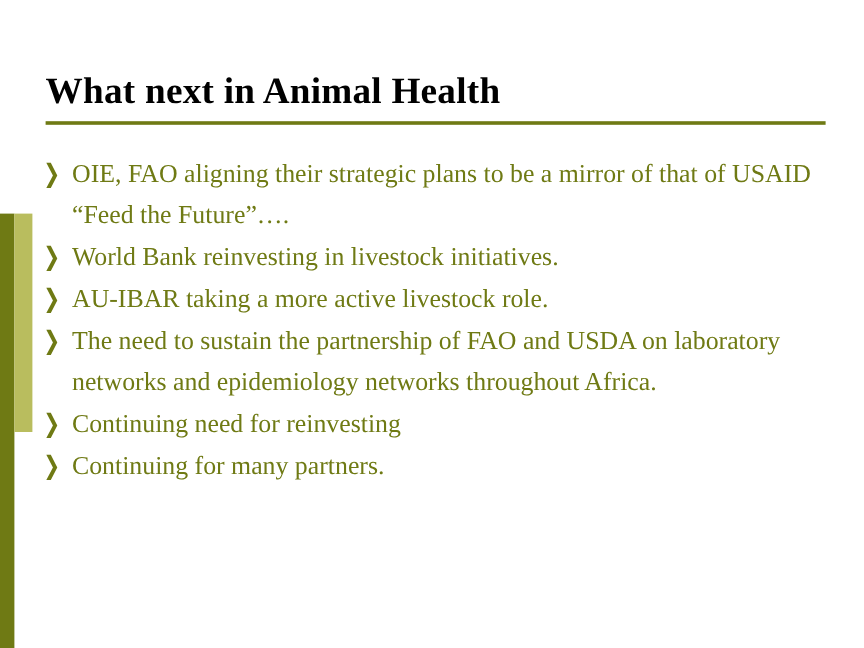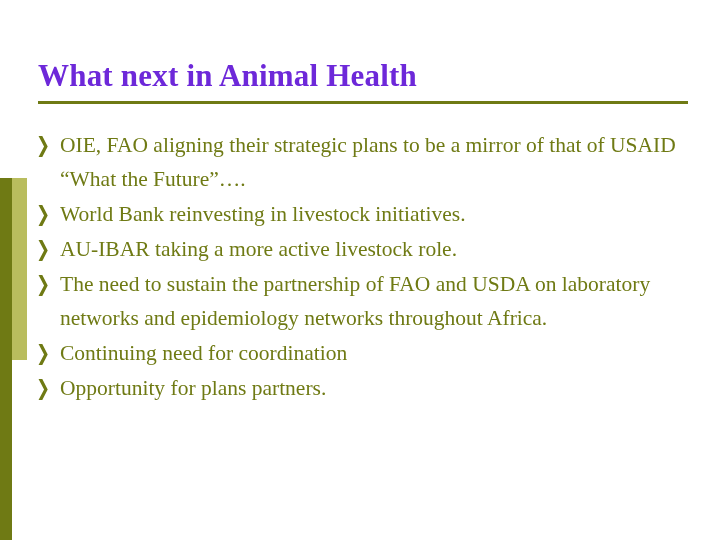--- a/index.html
+++ b/index.html
@@ -37,21 +37,21 @@
     height: 182px;
     background: #b9bd5e;
   }
   .title {
     position: absolute;
     left: 38px;
     top: 58px;
     width: 650px;
     font-size: 31px;
     font-weight: bold;
-    color: #6d28d9;
+    color: #000000;
     letter-spacing: 0.2px;
     line-height: 1.15;
   }
   .title-rule {
     position: absolute;
     left: 38px;
     top: 101px;
     width: 650px;
     height: 3px;
     background: #6f7a14;
@@ -95,37 +95,37 @@
 
   <div class="left-bar-outer"></div>
   <div class="left-bar-inner"></div>
 
   <div class="title">What next in Animal Health</div>
   <div class="title-rule"></div>
 
   <ul class="body-list">
     <li class="bullet-row">
       <span class="bullet-mark">❯</span>
-      <span class="bullet-text">OIE, FAO aligning their strategic plans to be a mirror of that of USAID “What the Future”….</span>
+      <span class="bullet-text">OIE, FAO aligning their strategic plans to be a mirror of that of USAID “Feed the Future”….</span>
     </li>
     <li class="bullet-row">
       <span class="bullet-mark">❯</span>
       <span class="bullet-text">World Bank reinvesting in livestock initiatives.</span>
     </li>
     <li class="bullet-row">
       <span class="bullet-mark">❯</span>
       <span class="bullet-text">AU-IBAR taking a more active livestock role.</span>
     </li>
     <li class="bullet-row">
       <span class="bullet-mark">❯</span>
       <span class="bullet-text">The need to sustain the partnership of FAO and USDA on laboratory networks and epidemiology networks throughout Africa.</span>
     </li>
     <li class="bullet-row">
       <span class="bullet-mark">❯</span>
-      <span class="bullet-text">Continuing need for coordination</span>
+      <span class="bullet-text">Continuing need for reinvesting</span>
     </li>
     <li class="bullet-row">
       <span class="bullet-mark">❯</span>
-      <span class="bullet-text">Opportunity for plans partners.</span>
+      <span class="bullet-text">Continuing for many partners.</span>
     </li>
   </ul>
 
 </div>
 
 </body></html>

